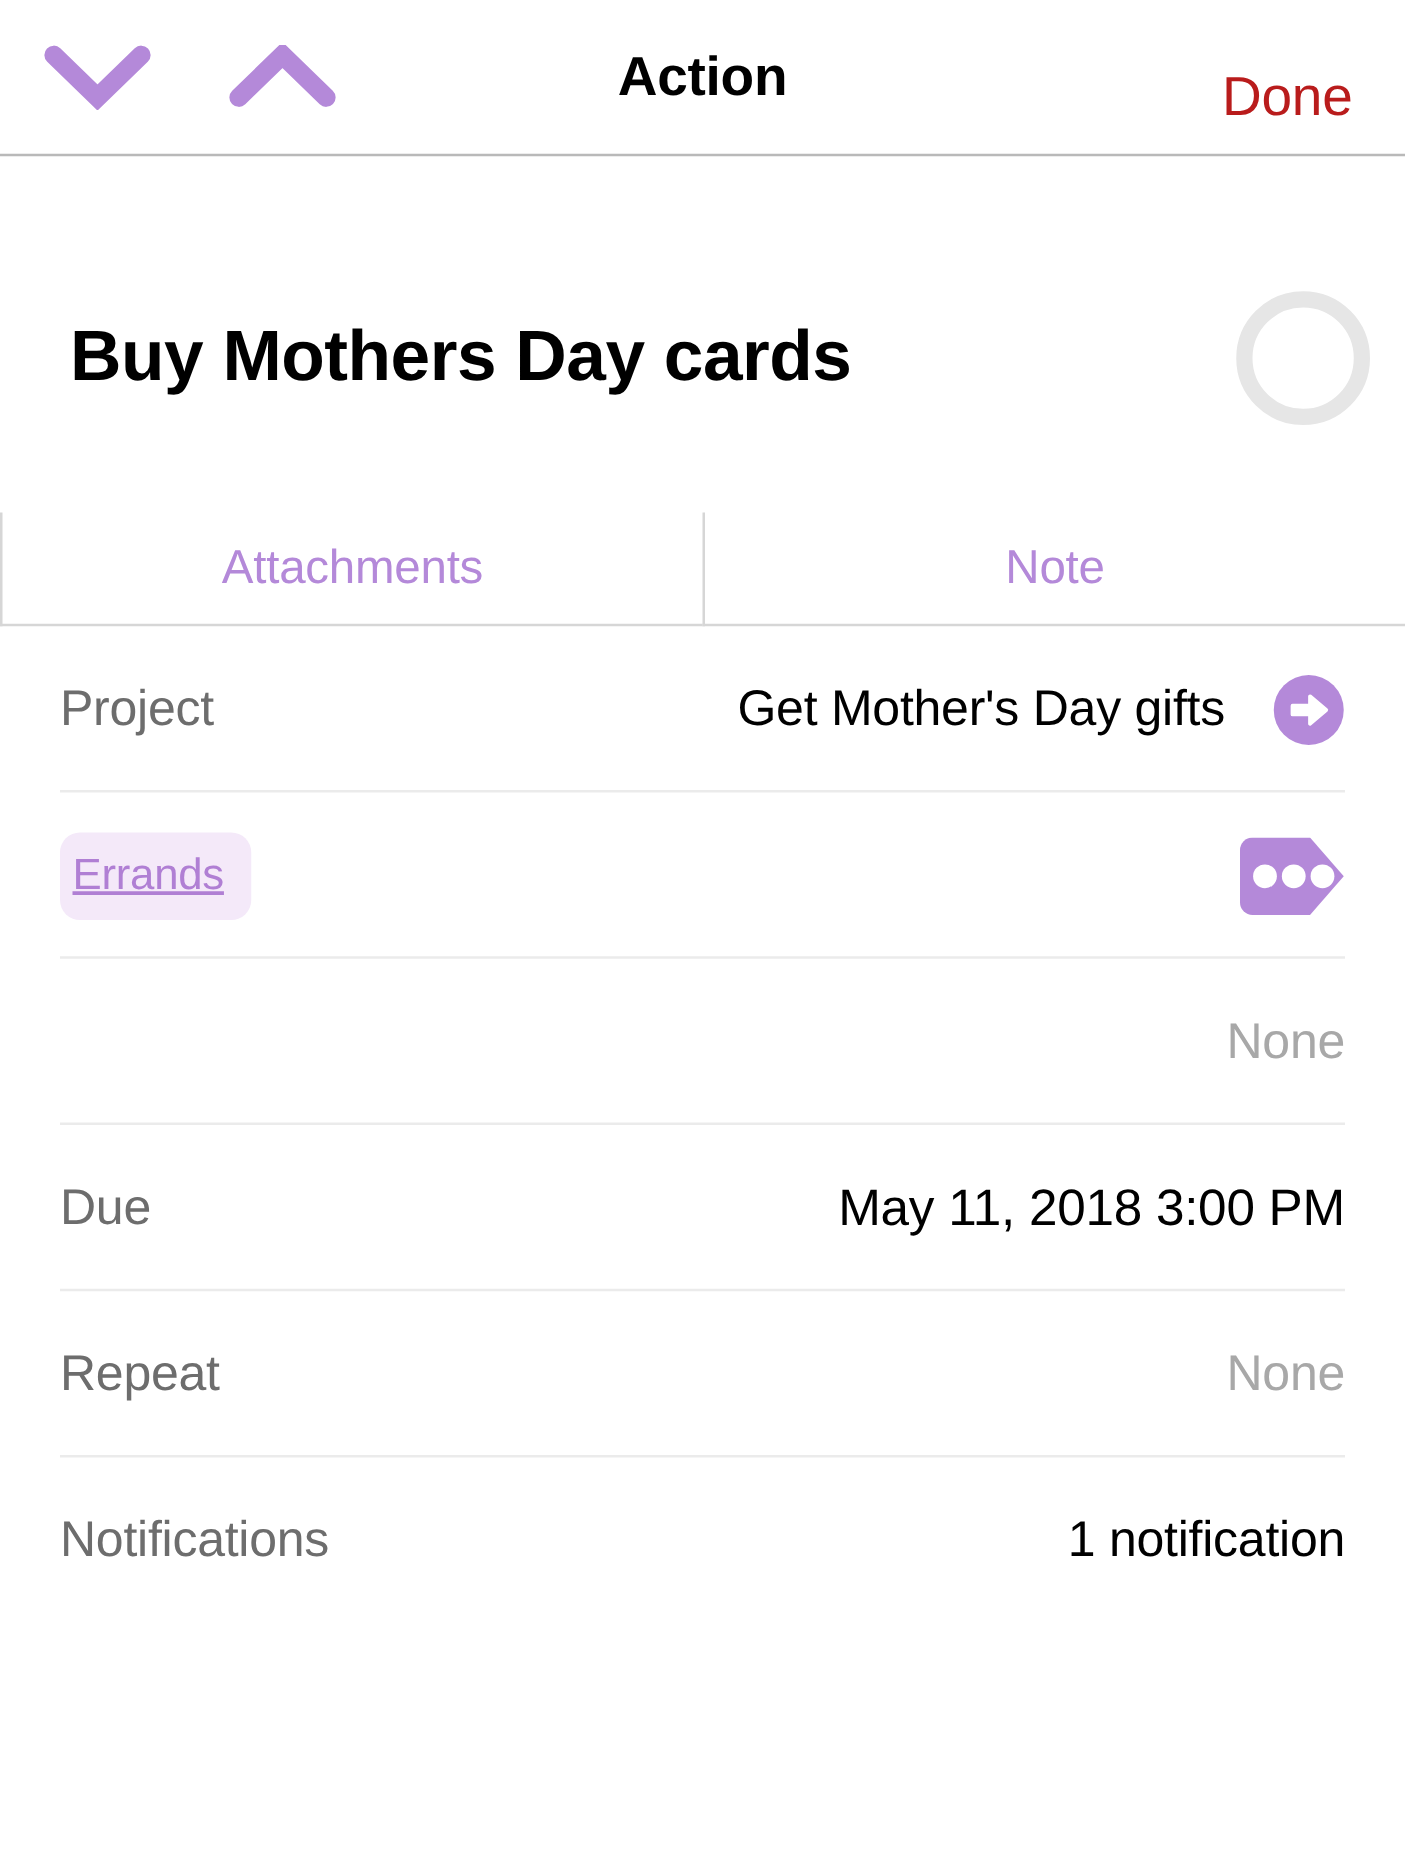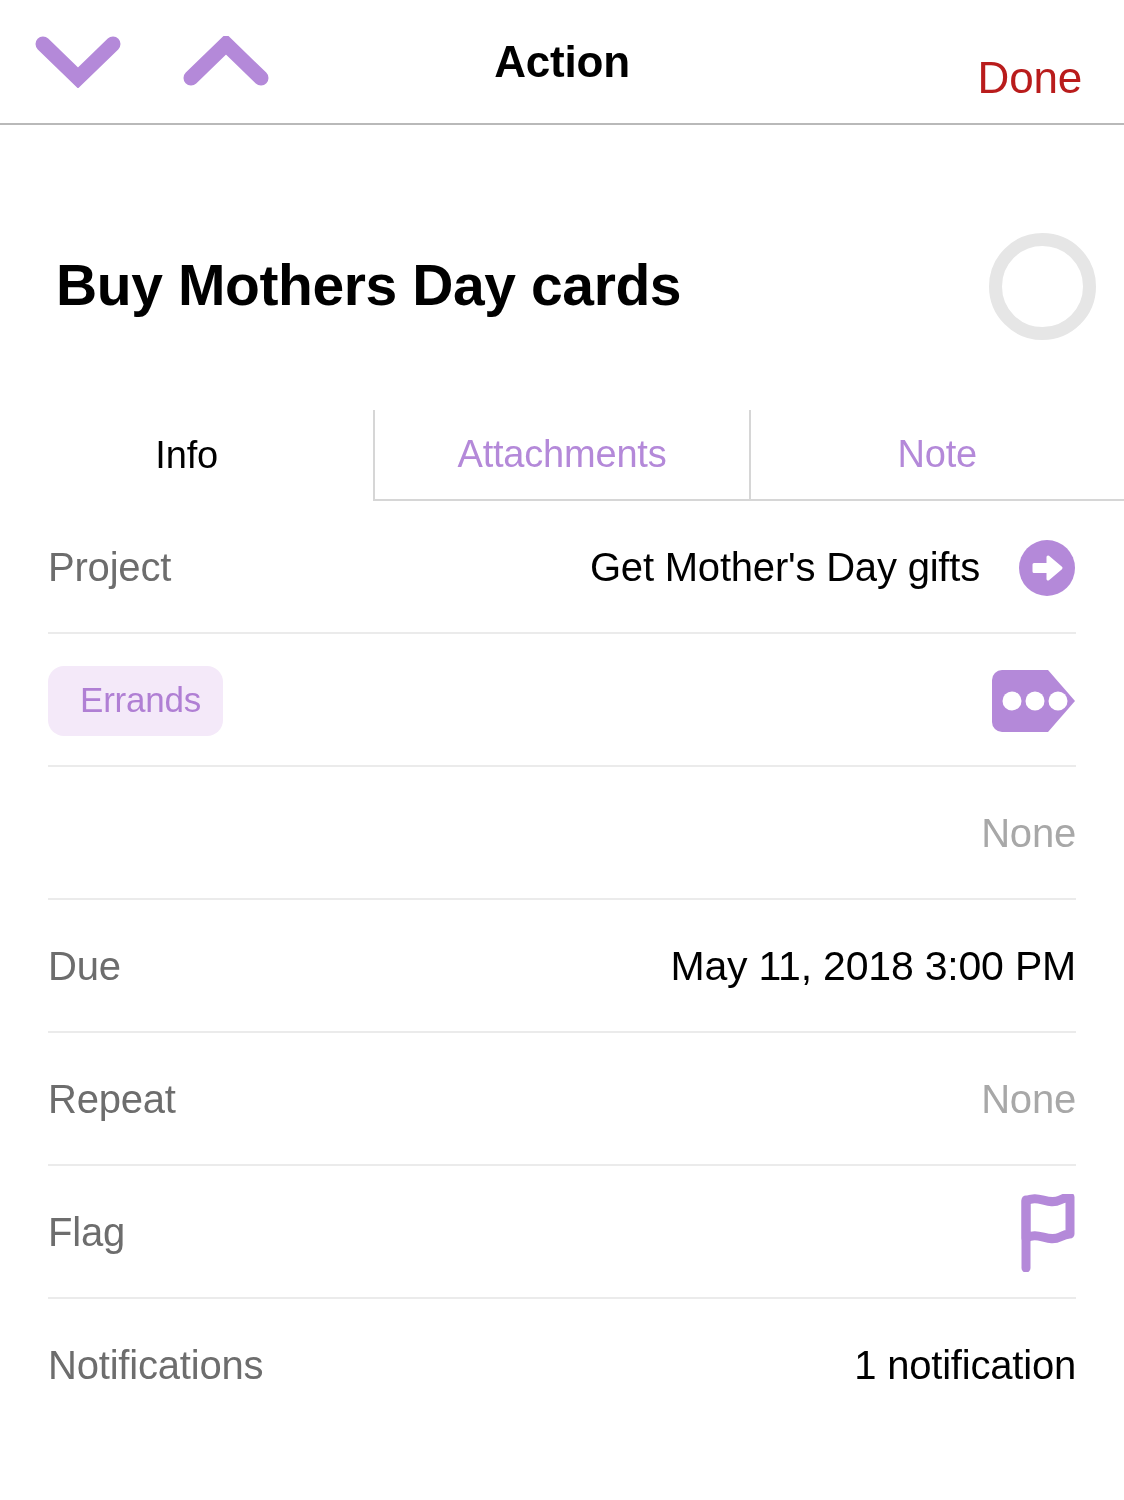--- a/index.html
+++ b/index.html
@@ -176,25 +176,26 @@
     align-items: center;
     justify-content: center;
     cursor: pointer;
   }
 
   
   .tag-chip {
     background: #f4e9f9;
     color: #b07fd4;
     font-size: 35px;
-    padding: 14px 22px 16px 32px;
+    padding: 14px 22px 16px 10px;
     border-radius: 16px;
     letter-spacing: -0.2px;
     display: inline-block;
     cursor: pointer;
+    text-decoration: underline;
   }
   .spacer { margin-left: auto; }
 
   svg { display: block; }
 </style>
 </head>
 <body>
 
 <div class="screen">
 
@@ -220,21 +221,20 @@
 
     <div class="nav-done">Done</div>
   </div>
 
   <div class="task-header">
     <div class="task-title">Buy Mothers Day cards</div>
     <div class="task-status-circle"></div>
   </div>
 
   <div class="tabs">
-    <div class="tab active">Info</div>
     <div class="tab inactive">Attachments</div>
     <div class="tab inactive">Note</div>
   </div>
 
   <div class="list">
 
     <div class="row">
       <span class="row-label">Project</span>
       <span class="row-value">Get Mother's Day gifts</span>
       <span class="row-accessory">
@@ -265,30 +265,20 @@
     <div class="row">
       <span class="row-label">Due</span>
       <span class="row-value due">May 11, 2018  3:00 PM</span>
     </div>
 
     <div class="row">
       <span class="row-label">Repeat</span>
       <span class="row-value muted">None</span>
     </div>
 
-    <div class="row">
-      <span class="row-label">Flag</span>
-      <span class="spacer"></span>
-      <span class="row-accessory">
-        <svg width="58" height="78" viewBox="0 0 58 78">
-          <path d="M8 74 V6" fill="none" stroke="#b489d9" stroke-width="9" stroke-linecap="round"></path>
-          <path d="M8 7 C20 0, 30 12, 42 6 C46 4, 50 3, 52 3 V40 C50 40, 46 41, 42 43 C30 49, 20 37, 8 44 Z" fill="none" stroke="#b489d9" stroke-width="9" stroke-linejoin="round" stroke-linecap="round"></path>
-        </svg>
-      </span>
-    </div>
 
     <div class="row no-sep">
       <span class="row-label">Notifications</span>
       <span class="row-value">1 notification</span>
     </div>
 
   </div>
 </div>
 
 </body></html>

